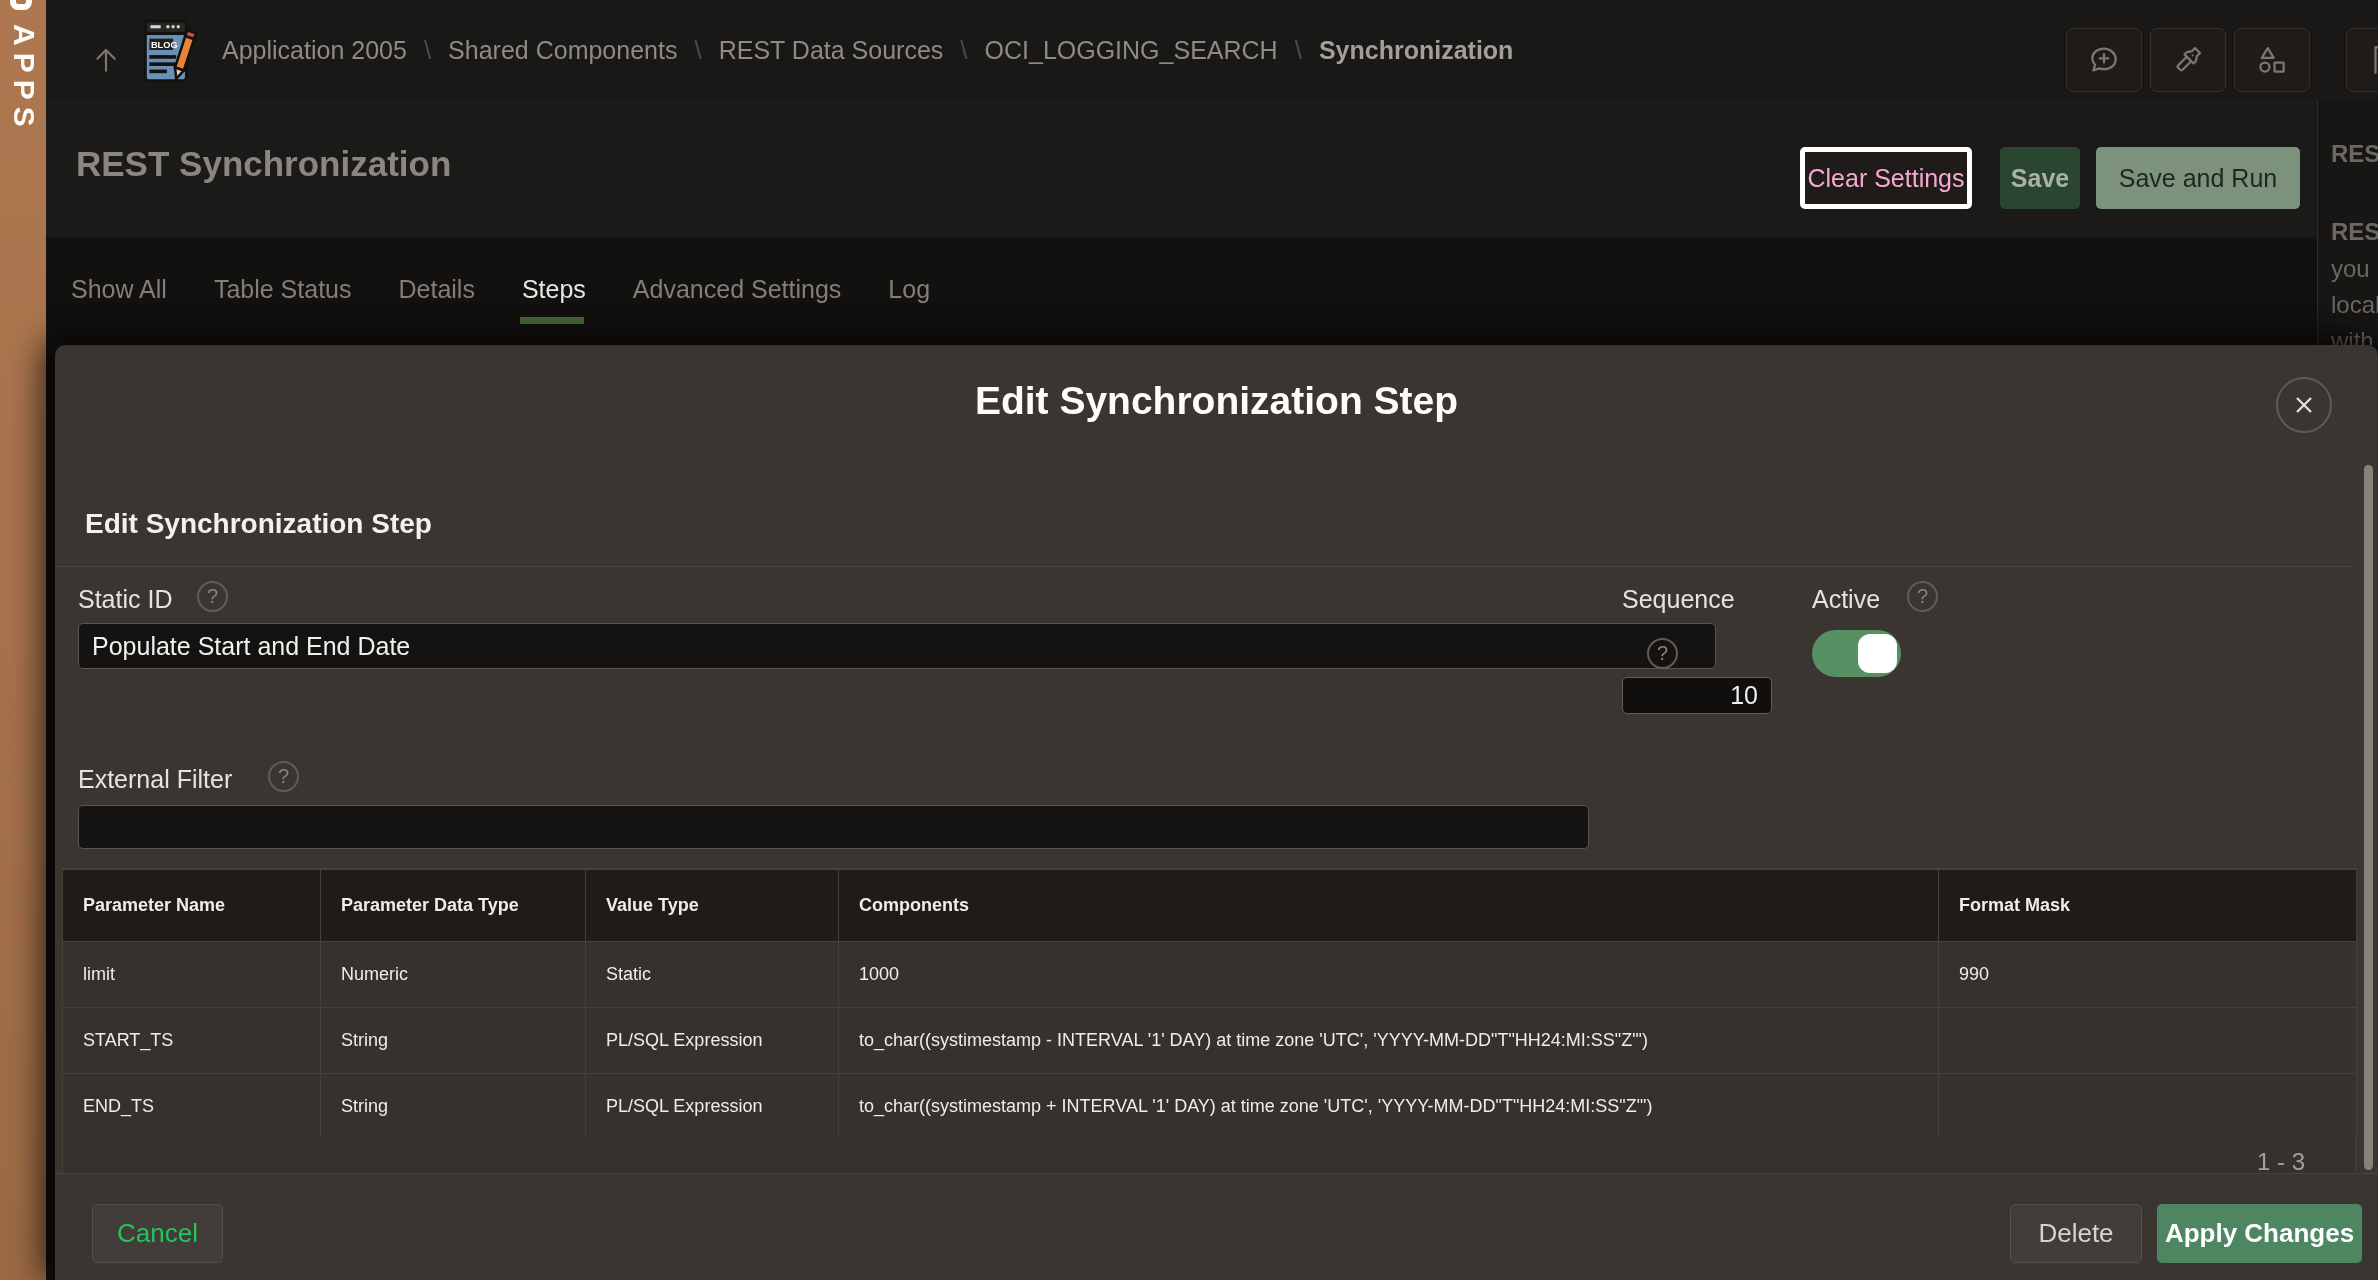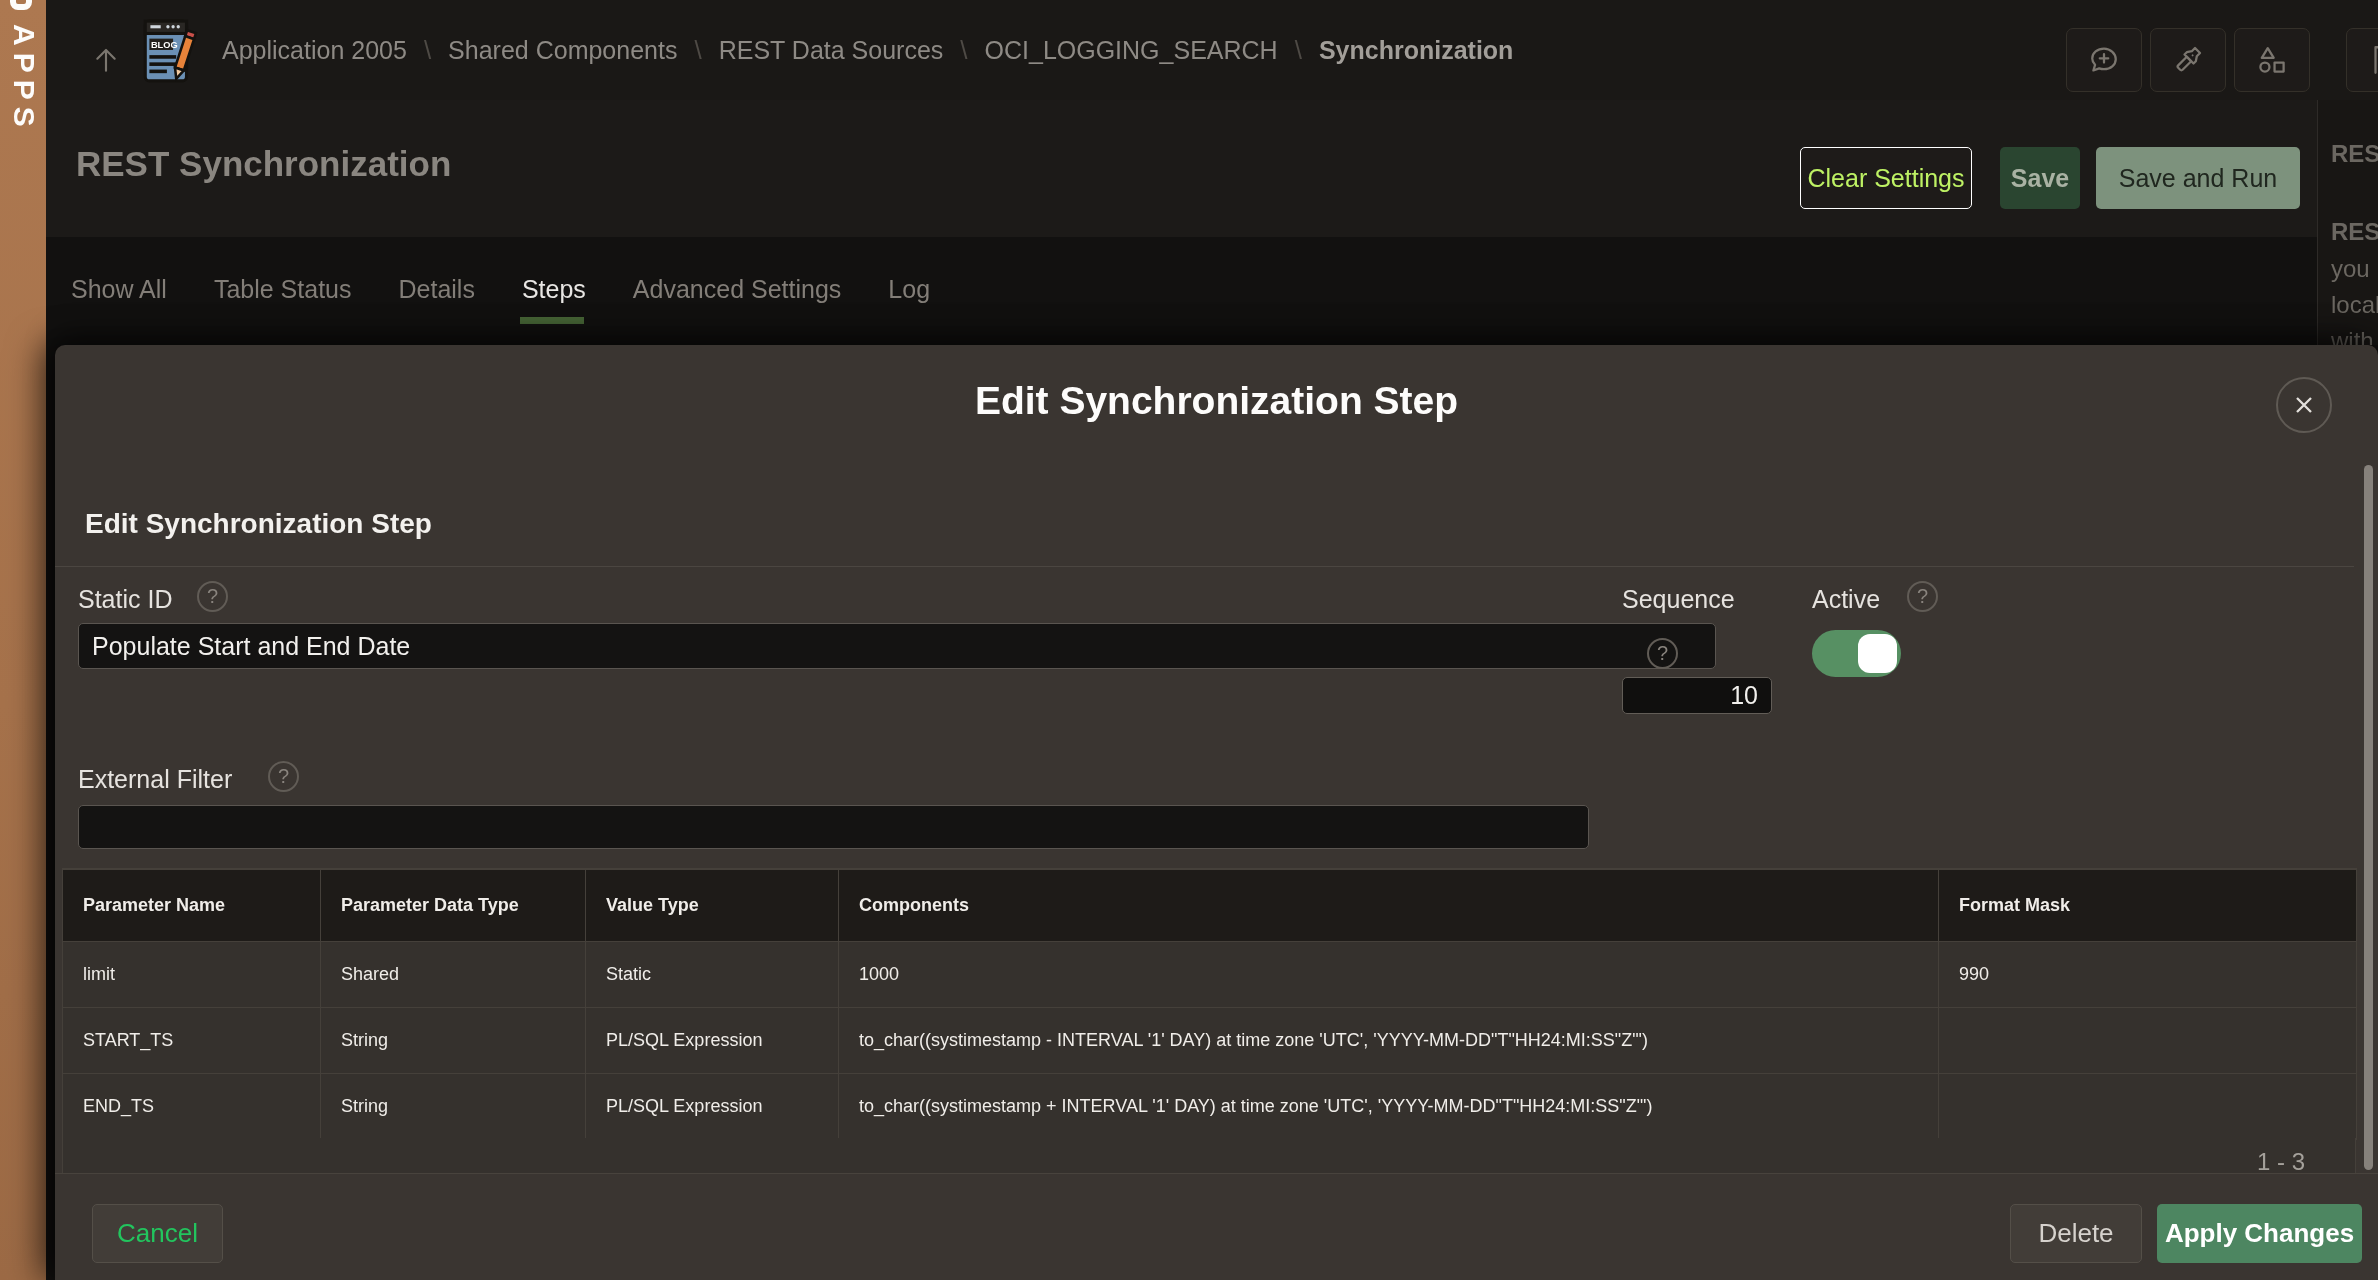--- a/index.html
+++ b/index.html
@@ -31,21 +31,21 @@
   .icon-btn { width:76px; height:64px; background:#1e1b19; border:1px solid #343029;
     border-radius:7px; display:flex; align-items:center; justify-content:center; cursor:pointer; }
   .icon-btn.spaced { margin-left:28px; }
   .icon-btn svg, .up-btn svg { stroke:#7b766f; fill:none; stroke-width:1.6; stroke-linecap:round; stroke-linejoin:round; }
 
   .header-bar { position:absolute; left:0; top:100px; right:0; height:137px; background:#1c1a18; }
   .page-title { position:absolute; left:30px; top:44px; font-size:35px; font-weight:bold; color:#8a8680; }
   .hbtn { position:absolute; top:47px; height:62px; border-radius:5px; font-size:25px;
     display:flex; align-items:center; justify-content:center; cursor:pointer;
     font-family:"Liberation Sans",sans-serif; }
-  .hbtn.clear { left:1754px; width:172px; background:#1e1b19; border:1px solid #ffffff; color:#bef264; }
+  .hbtn.clear { left:1754px; width:172px; background:#1e1b19; border:5px solid #ffffff; color:#f9a8d4; }
   .hbtn.save  { left:1954px; width:80px;  background:#2a4530; border:none; color:#a9b2a3; font-weight:bold; }
   .hbtn.saverun { left:2050px; width:204px; background:#7d927d; border:none; color:#20271f; }
 
   .tabbar { position:absolute; left:0; top:237px; right:0; height:108px; background:#121110; }
   .tabs { position:absolute; left:25px; top:38px; display:flex; gap:47px; font-size:25px; color:#837e78; }
   .tab { padding-bottom:20px; position:relative; cursor:pointer; white-space:nowrap; }
   .tab.active { color:#e8e6e3; }
   .tab.active::after { content:""; position:absolute; left:-2px; bottom:0; width:64px; height:7px; background:#486737; }
 
   .side-panel { position:absolute; right:0; top:100px; width:61px; height:245px;
@@ -254,21 +254,21 @@
           <th>Parameter Name</th>
           <th>Parameter Data Type</th>
           <th>Value Type</th>
           <th>Components</th>
           <th>Format Mask</th>
         </tr>
       </thead>
       <tbody>
         <tr>
           <td>limit</td>
-          <td>Shared</td>
+          <td>Numeric</td>
           <td>Static</td>
           <td>1000</td>
           <td>990</td>
         </tr>
         <tr>
           <td>START_TS</td>
           <td>String</td>
           <td>PL/SQL Expression</td>
           <td>to_char((systimestamp - INTERVAL '1' DAY) at time zone 'UTC', 'YYYY-MM-DD"T"HH24:MI:SS"Z"')</td>
           <td></td>

